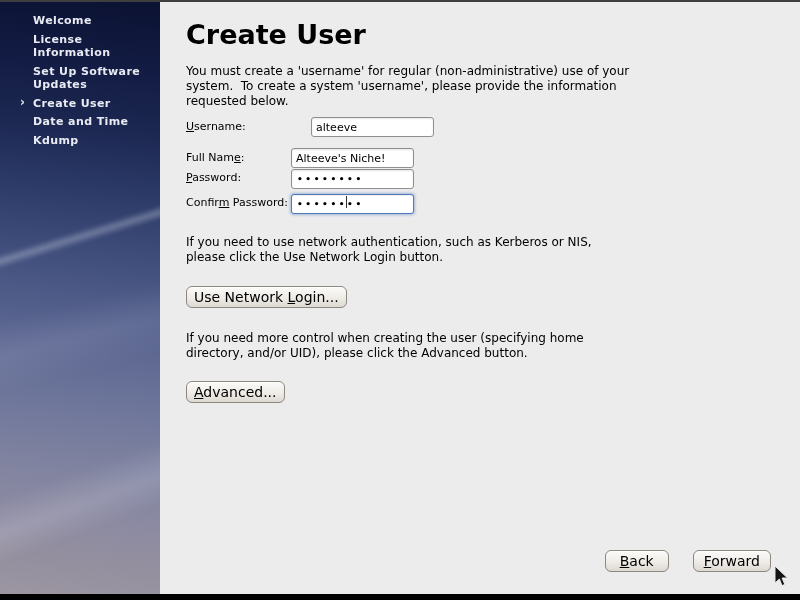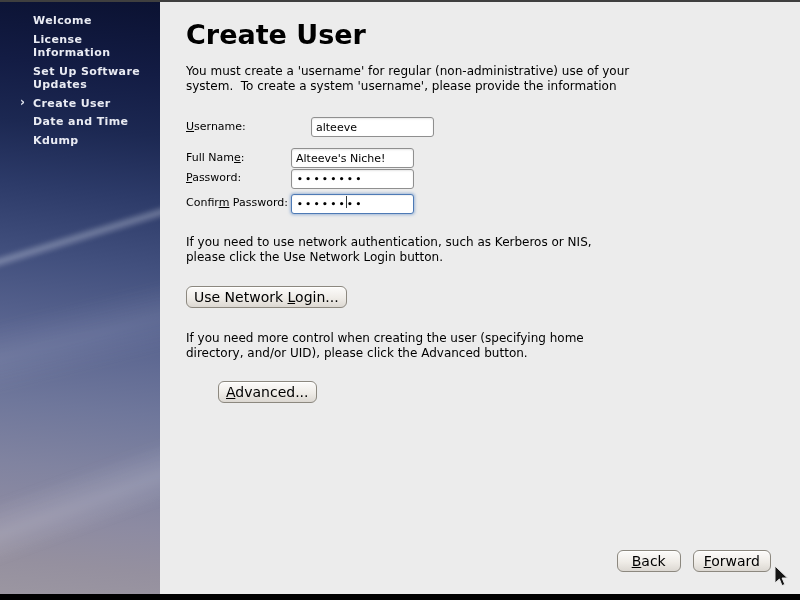--- a/index.html
+++ b/index.html
@@ -78,22 +78,22 @@
   
   .gtk-btn{
     position:absolute;box-sizing:border-box;
     background:linear-gradient(to bottom,#fcfbfa,#efece7 55%,#dcd8d2);
     border:1px solid #8c887f;border-radius:6px;
     box-shadow:inset 0 1px 0 rgba(255,255,255,0.85);
     font-family:"DejaVu Sans","Liberation Sans",sans-serif;
     font-size:14px;color:#000;height:22px;padding:0 7px;cursor:default;
   }
   .btn-network{left:26px;top:284px;}
-  .btn-advanced{left:26px;top:379px;margin-left:32px;}
-  .footer-btns{position:absolute;right:29px;top:548px;display:flex;gap:12px;}
+  .btn-advanced{left:26px;top:379px;}
+  .footer-btns{position:absolute;right:29px;top:548px;display:flex;gap:24px;}
   .footer-btns .gtk-btn{position:static;min-width:64px;text-align:center;padding:0 10px;}
 
   
   .mouse-pointer{position:absolute;left:773px;top:565px;z-index:9;}
 </style>
 </head>
 <body>
 
 <div class="top-bar"></div>
 
@@ -113,20 +113,21 @@
     <div class="nav-item"><span>Kdump</span></div>
   </div>
 </div>
 
 <div class="content">
   <h1 class="page-title" style="margin:0;">Create User</h1>
 
   <div class="para para-intro">
     <span>You must create a 'username' for regular (non-administrative) use of your</span>
     <span>system.  To create a system 'username', please provide the information</span>
+    <span>requested below.</span>
   </div>
 
   <div class="form-row row-username">
     <label class="field-label"><span></span><span class="mn">U</span><span>sername:</span></label>
     <span class="input-wrap"><input type="text" class="text-input" value="alteeve" style=""></span>
   </div>
 
   <div class="form-row row-fullname">
     <label class="field-label"><span>Full Nam</span><span class="mn">e</span><span>:</span></label>
     <span class="input-wrap"><input type="text" class="text-input" value="Alteeve's Niche!" style=""></span>

